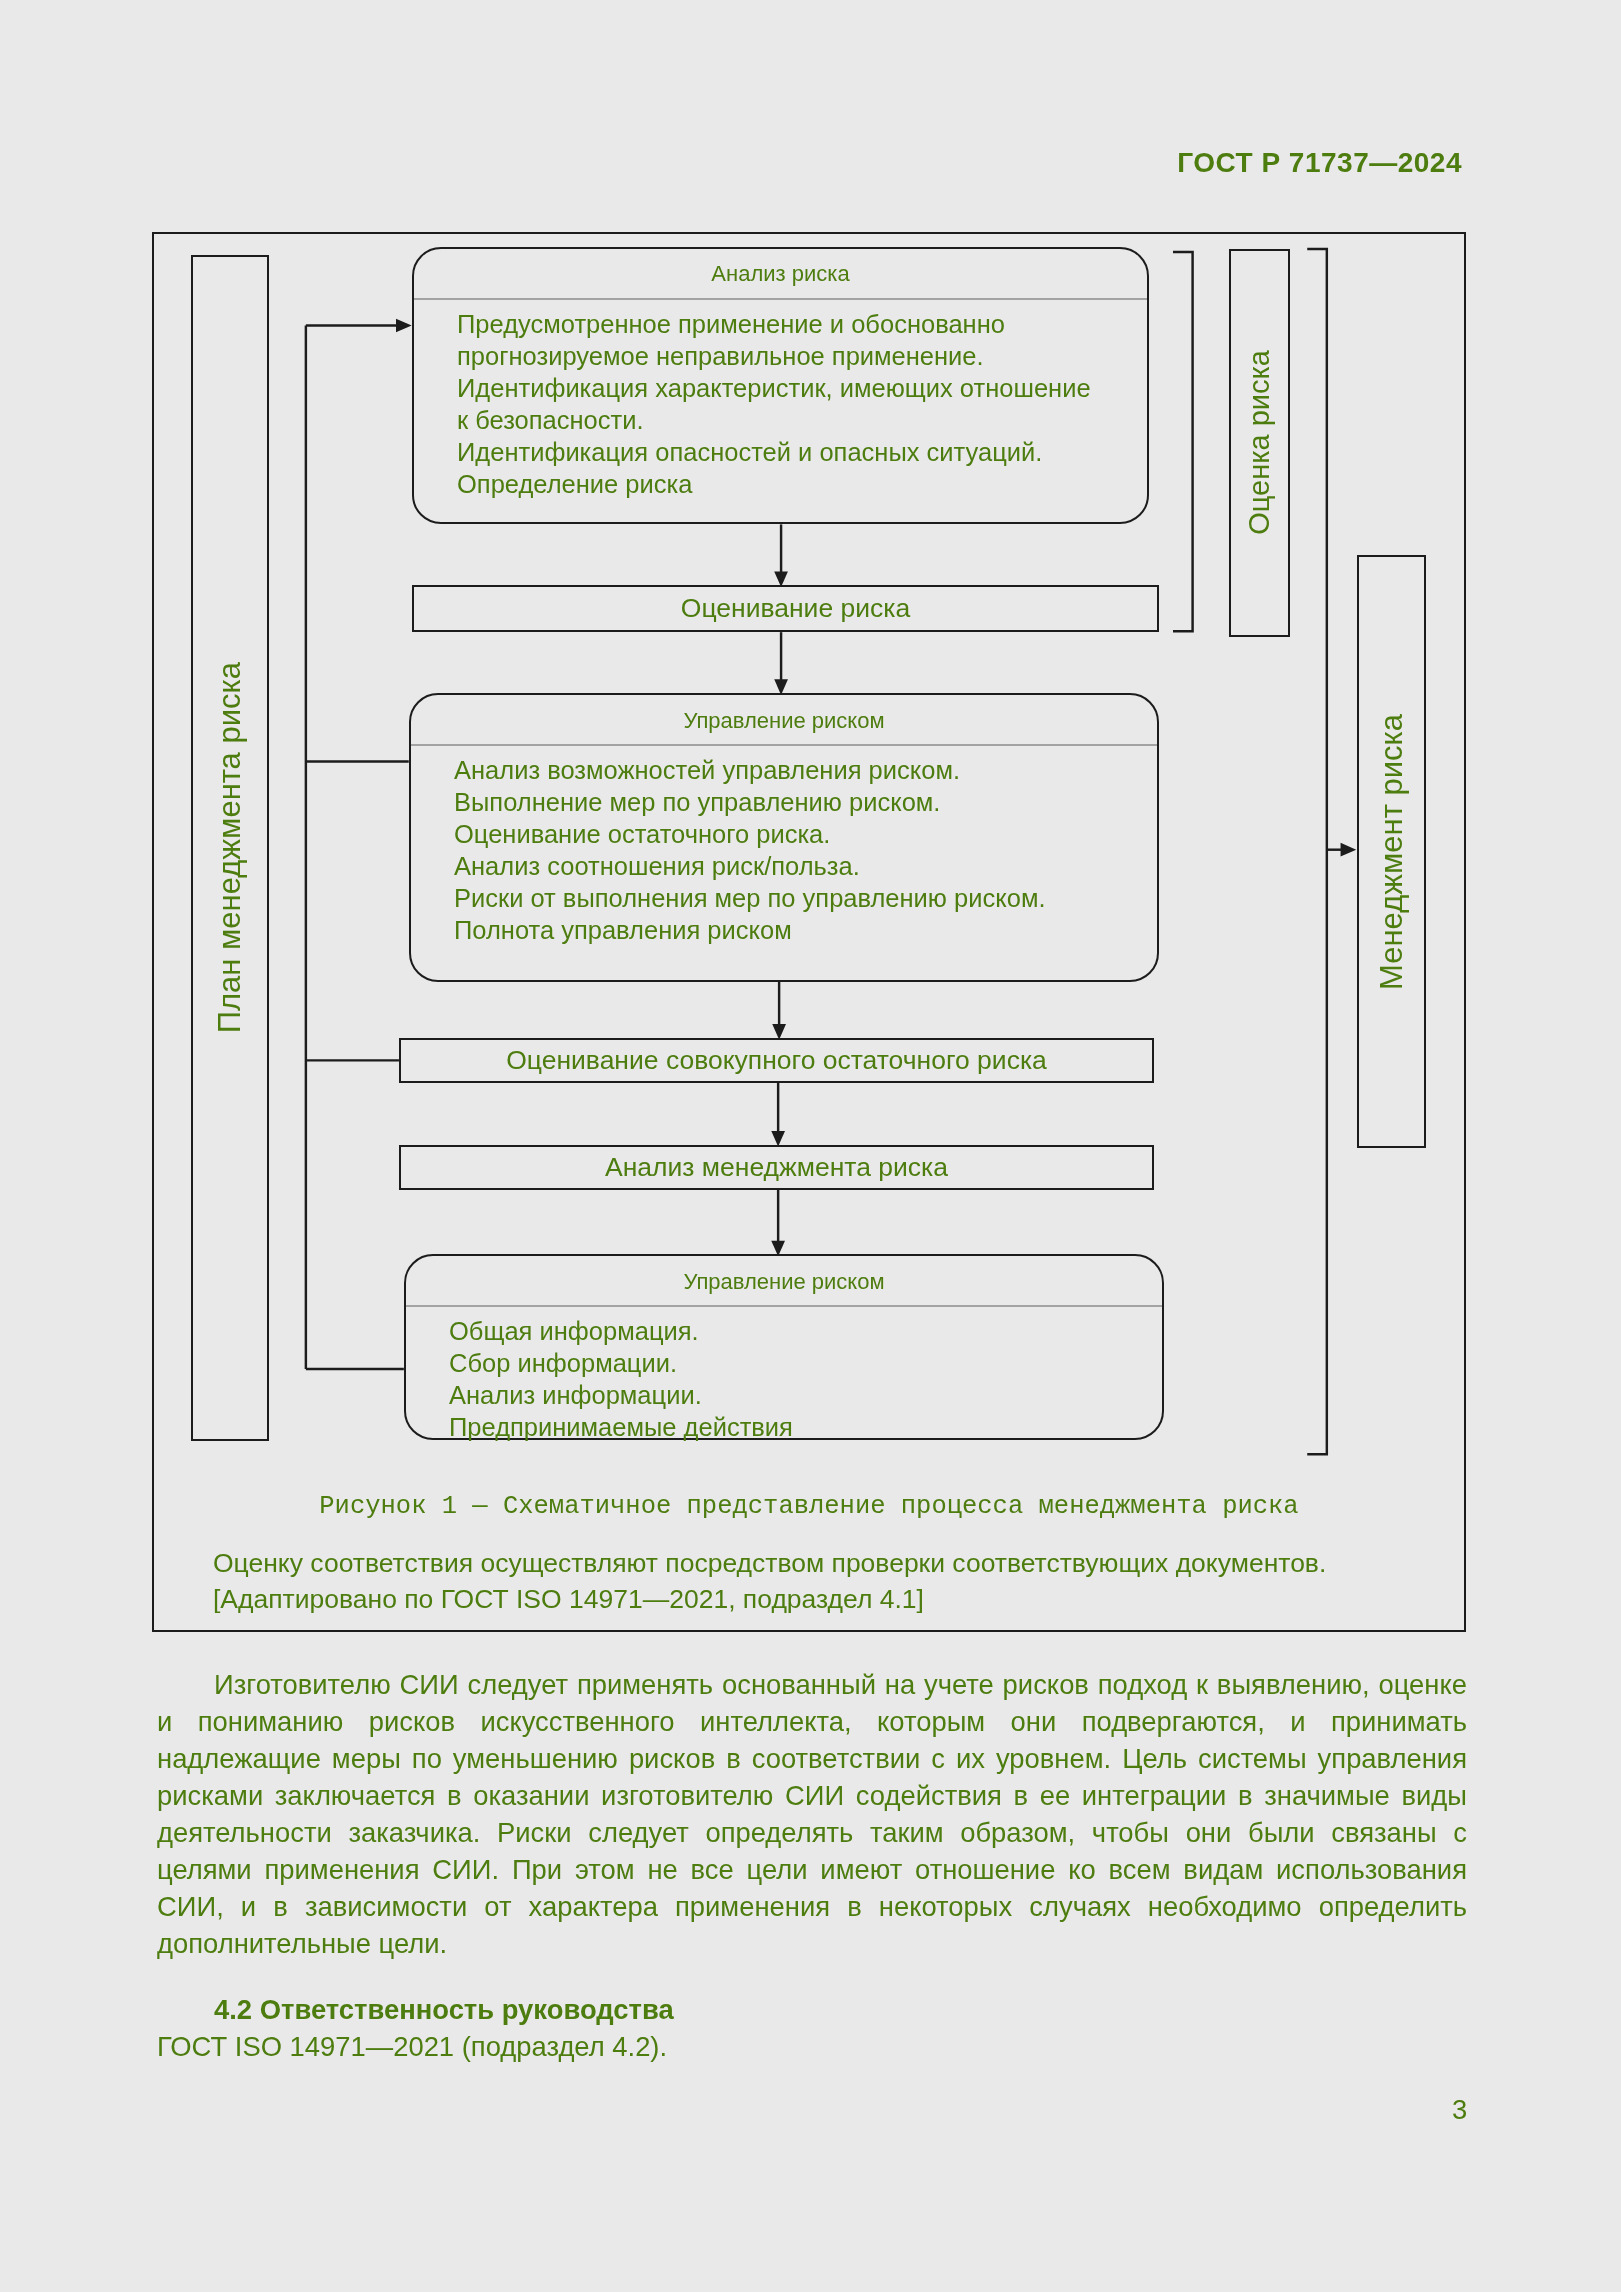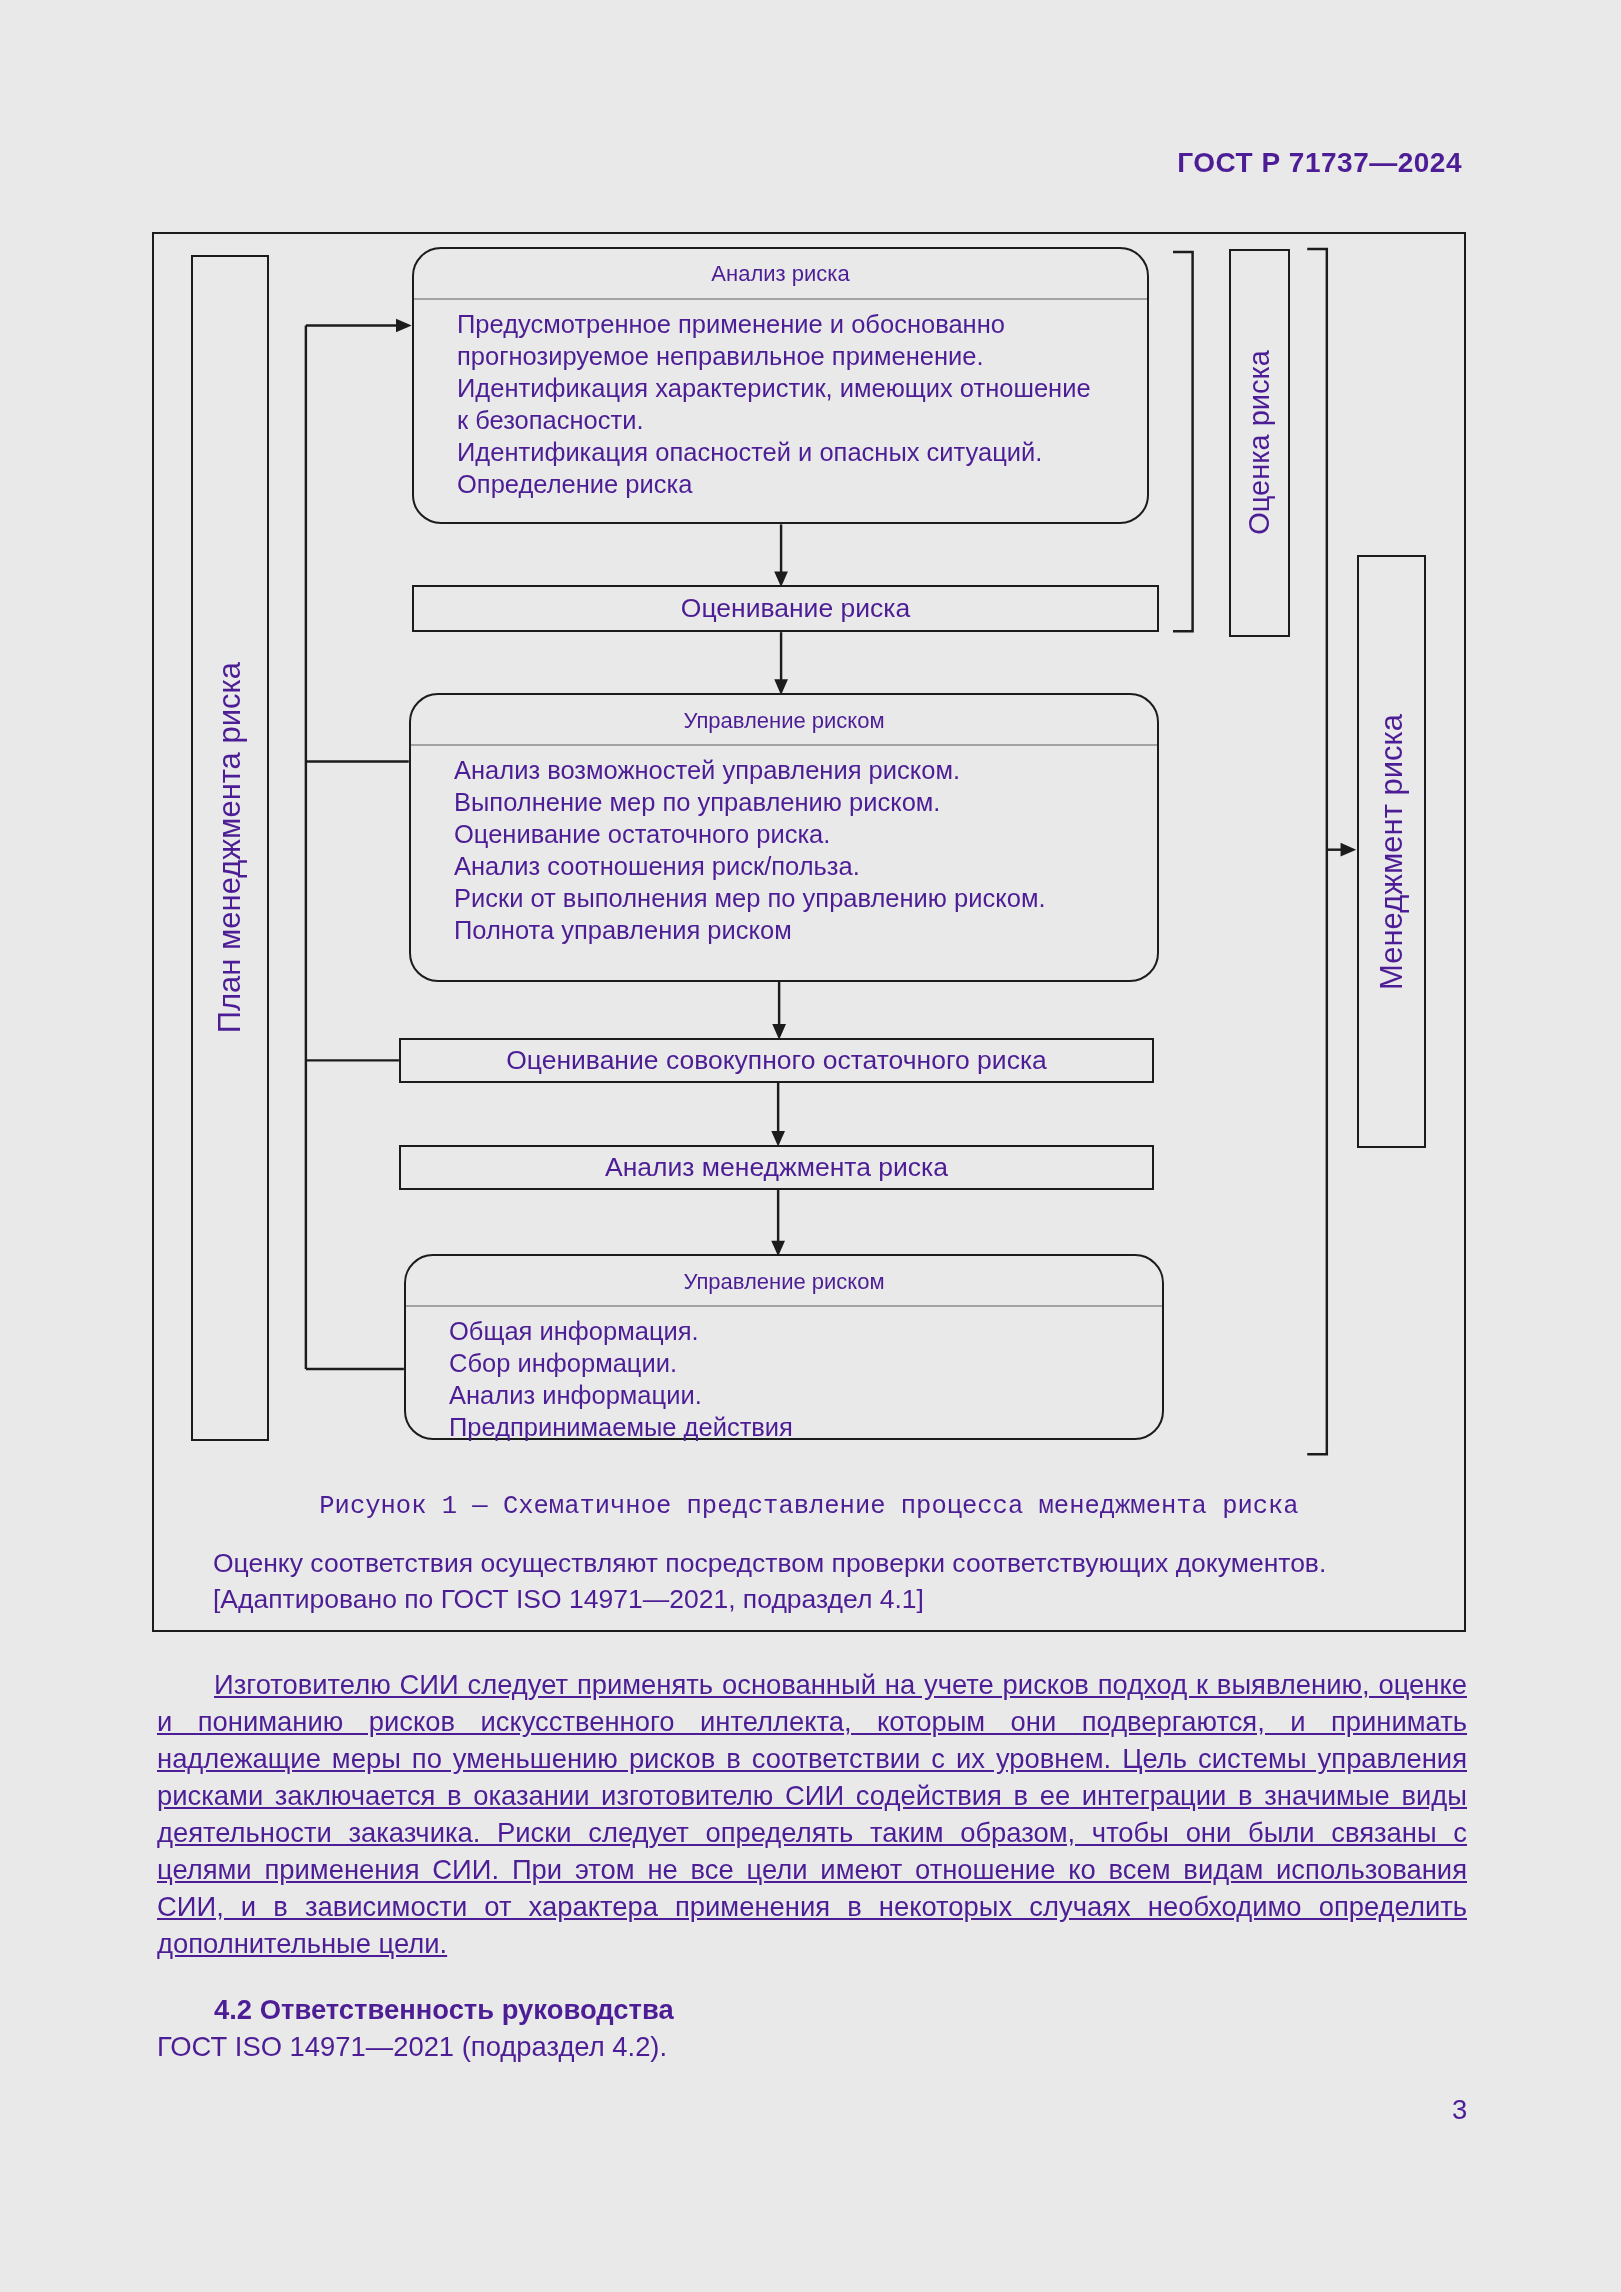--- a/index.html
+++ b/index.html
@@ -1,33 +1,33 @@
 <!DOCTYPE html>
 <html><head>
 <meta charset="utf-8">
 <style>
   html,body{margin:0;padding:0;}
   body{background:#cfcfcf;}
   .page{position:relative;width:1621px;height:2293px;background:#e9e9e9;
-        font-family:"Liberation Sans",sans-serif;color:#4c1d95;overflow:hidden;}
+        font-family:"Liberation Sans",sans-serif;color:#4d7c0f;overflow:hidden;}
   .hdr{position:absolute;top:147px;right:159px;font-size:28px;font-weight:bold;letter-spacing:0.5px;}
   .frame{position:absolute;left:152px;top:232px;width:1310px;height:1396px;border:2.9px solid #1c1c1c;}
   .frame > svg{position:absolute;left:0;top:0;}
   .abs{position:absolute;box-sizing:border-box;}
   .bar{border:2px solid #1c1c1c;display:flex;align-items:center;justify-content:center;}
   .vtext{writing-mode:vertical-rl;transform:rotate(180deg);white-space:nowrap;}
   .rect{border:2px solid #1c1c1c;display:flex;align-items:center;justify-content:center;
         font-size:26.5px;text-align:center;}
   .round{border:2px solid #1c1c1c;border-radius:29px;}
   .btitle{text-align:center;font-size:22px;padding:12.7px 9.8px 10.8px;border-bottom:2px solid #a3a3a3;}
   .bcontent{font-size:25.5px;line-height:32px;padding:7.8px 15.7px 0 43px;white-space:pre-line;}
   .caption{position:absolute;left:0;width:100%;text-align:center;font-size:25.5px;font-family:Liberation Mono, monospace;}
   .note{position:absolute;font-size:26.5px;line-height:36px;white-space:pre-line;}
   .bodyblock{position:absolute;left:157px;top:1666px;width:1310px;font-size:27.4px;line-height:37px;}
-  .p1{margin:0;text-align:justify;text-indent:57px;text-decoration:underline;}
+  .p1{margin:0;text-align:justify;text-indent:57px;}
   .h42{margin:29px 0 0 0;padding-left:57px;font-weight:bold;font-size:27.4px;}
   .p2l1{margin-top:27.4px;text-indent:57px;text-align:justify;text-align-last:justify;}
   .pageno{position:absolute;left:1452px;top:2094px;font-size:27.4px;}
 </style>
 </head>
 <body>
 
 <div class="page">
 
   <div class="hdr">ГОСТ Р 71737—2024</div>

